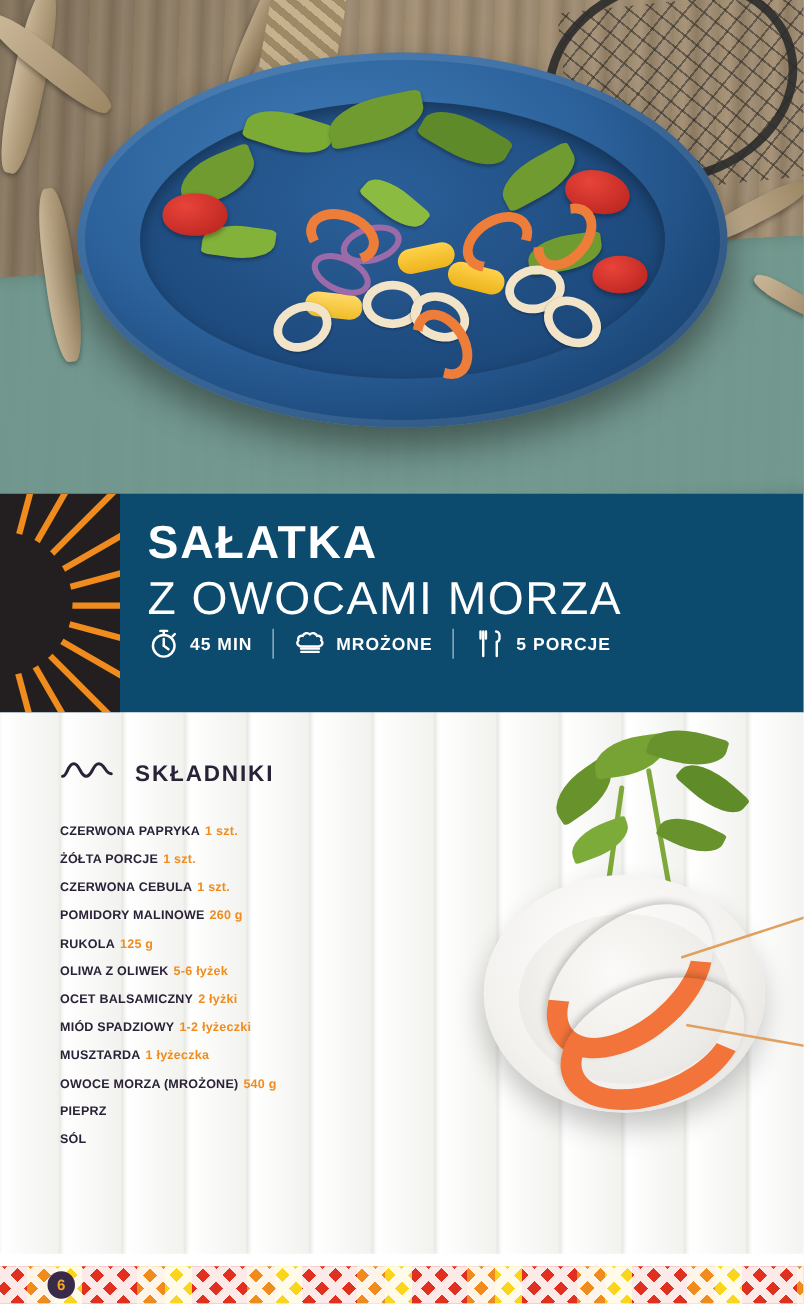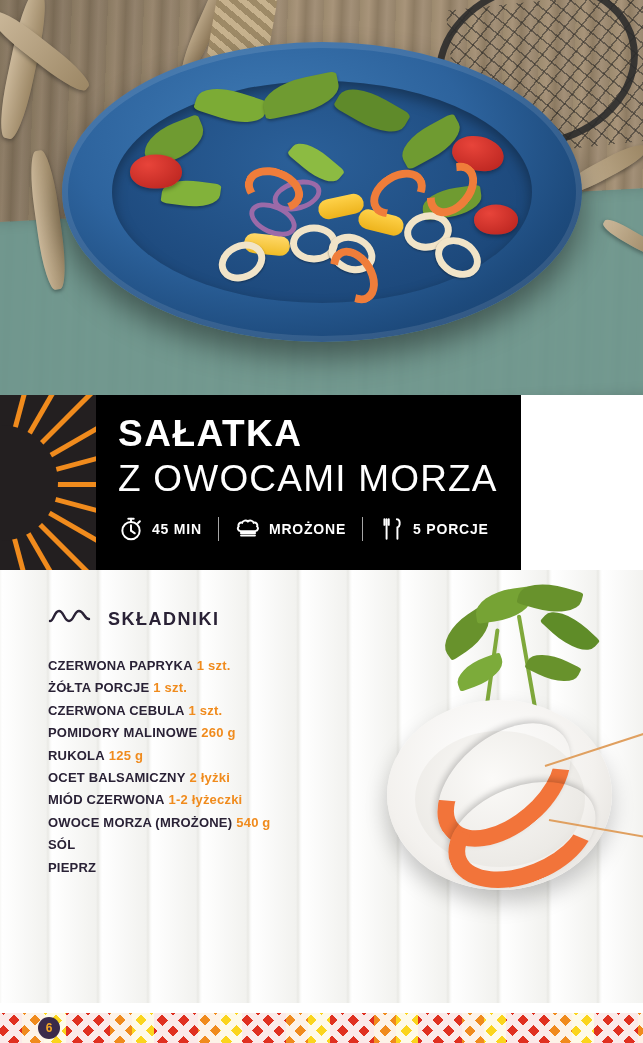--- a/index.html
+++ b/index.html
@@ -159,22 +159,22 @@
     position: absolute;
     width: 46px; height: 20px;
     background: linear-gradient(180deg,#ffd24a,#edb31c);
     border-radius: 10px;
   }
 
   
   .band {
     position: absolute;
     left: 0; top: 395px;
-    width: 521px; height: 175px;
-    background: #000000;
+    width: 643px; height: 175px;
+    background: #0c4a6e;
     overflow: hidden;
   }
   .band-burst {
     position: absolute;
     left: 0; top: 0;
     width: 96px; height: 175px;
     background: #231f20;
     overflow: hidden;
   }
   .ray {
@@ -208,21 +208,21 @@
   }
   .title-sub {
     font-size: 37px;
     font-weight: normal;
     letter-spacing: 1.2px;
     margin: 4px 0 0 0;
   }
   .meta-row {
     display: flex;
     align-items: center;
-    margin-top: 16px;
+    margin-top: 2px;
     gap: 0;
   }
   .meta-item {
     display: flex;
     align-items: center;
     gap: 8px;
     padding: 0 16px;
     font-size: 14px;
     font-weight: bold;
     letter-spacing: .8px;
@@ -258,21 +258,21 @@
     font-weight: bold;
     letter-spacing: 1.5px;
     color: #2a2236;
   }
   .ing-list {
     position: absolute;
     left: 48px; top: 85px;
     width: 330px;
   }
   .ing-row {
-    font-size: 13px;
+    font-size: 10px;
     line-height: 22.4px;
     letter-spacing: .2px;
     white-space: nowrap;
   }
   .ing-name {
     font-weight: bold;
     color: #2a2236;
   }
   .ing-qty {
     font-weight: bold;
@@ -494,25 +494,27 @@
       </span>
       <span class="sk-title">SKŁADNIKI</span>
     </div>
 
     <div class="ing-list">
       <div class="ing-row"><span class="ing-name">CZERWONA PAPRYKA</span><span class="ing-qty">1 szt.</span></div>
       <div class="ing-row"><span class="ing-name">ŻÓŁTA PORCJE</span><span class="ing-qty">1 szt.</span></div>
       <div class="ing-row"><span class="ing-name">CZERWONA CEBULA</span><span class="ing-qty">1 szt.</span></div>
       <div class="ing-row"><span class="ing-name">POMIDORY MALINOWE</span><span class="ing-qty">260 g</span></div>
       <div class="ing-row"><span class="ing-name">RUKOLA</span><span class="ing-qty">125 g</span></div>
+      <div class="ing-row"><span class="ing-name">OLIWA Z OLIWEK</span><span class="ing-qty">5-6 łyżek</span></div>
       <div class="ing-row"><span class="ing-name">OCET BALSAMICZNY</span><span class="ing-qty">2 łyżki</span></div>
-      <div class="ing-row"><span class="ing-name">MIÓD CZERWONA</span><span class="ing-qty">1-2 łyżeczki</span></div>
+      <div class="ing-row"><span class="ing-name">MIÓD SPADZIOWY</span><span class="ing-qty">1-2 łyżeczki</span></div>
+      <div class="ing-row"><span class="ing-name">MUSZTARDA</span><span class="ing-qty">1 łyżeczka</span></div>
       <div class="ing-row"><span class="ing-name">OWOCE MORZA (MROŻONE)</span><span class="ing-qty">540 g</span></div>
+      <div class="ing-row"><span class="ing-name">PIEPRZ</span><span class="ing-qty"></span></div>
       <div class="ing-row"><span class="ing-name">SÓL</span><span class="ing-qty"></span></div>
-      <div class="ing-row"><span class="ing-name">PIEPRZ</span><span class="ing-qty"></span></div>
     </div>
 
     <div class="bowl-wrap">
       <div class="arugula-big">
         <div class="ar-stem" style="left:74px; top:44px; width:4px; height:96px; transform:rotate(8deg);"></div>
         <div class="ar-stem" style="left:110px; top:30px; width:4px; height:96px; transform:rotate(-10deg);"></div>
         <div class="ar-leaf" style="left:24px;  top:34px; width:56px; height:30px; transform:rotate(-34deg);"></div>
         <div class="ar-leaf" style="left:60px;  top:6px;  width:58px; height:30px; transform:rotate(-8deg); background:#76a334;"></div>
         <div class="ar-leaf" style="left:104px; top:0px;  width:62px; height:28px; transform:rotate(16deg);"></div>
         <div class="ar-leaf" style="left:126px; top:34px; width:58px; height:26px; transform:rotate(42deg); background:#5f8c28;"></div>

